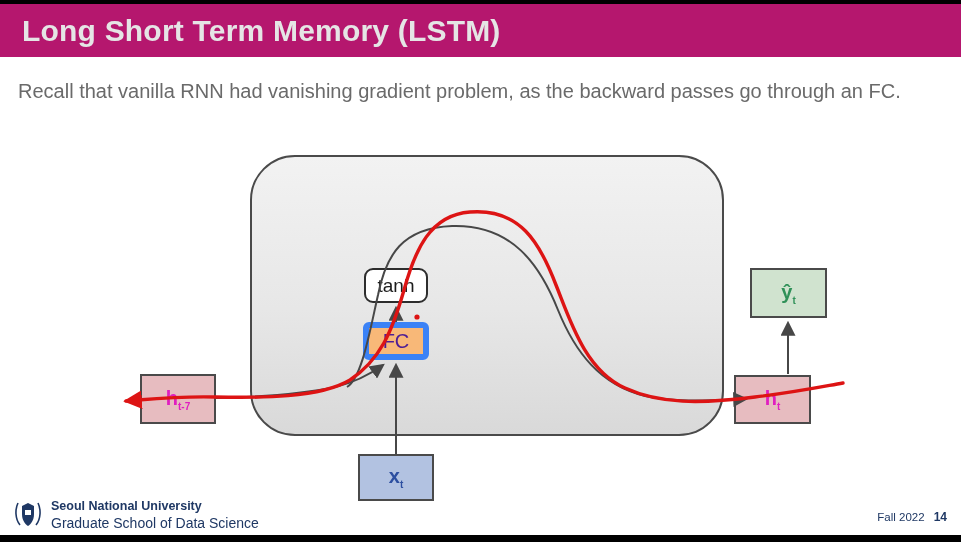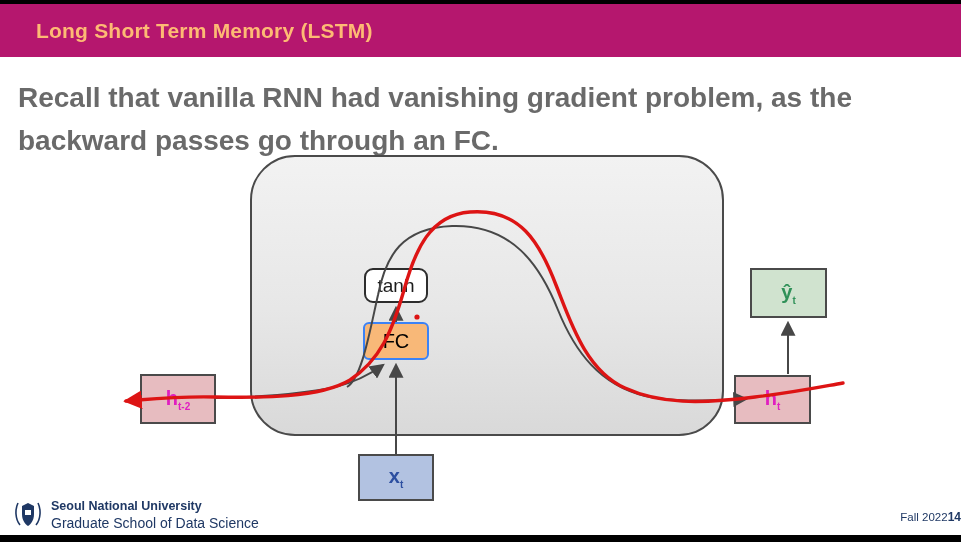--- a/index.html
+++ b/index.html
@@ -2,42 +2,42 @@
 <html><head>
 <meta charset="utf-8">
 <style>
   html,body{margin:0;padding:0;}
   body{
     width:961px;height:542px;position:relative;background:#000;overflow:hidden;
     font-family:"Liberation Sans", sans-serif;
   }
   .slide{position:absolute;left:0;top:4px;width:961px;height:531px;background:#ffffff;overflow:hidden;}
   .titlebar{position:absolute;left:0;top:0;width:961px;height:53px;background:#b5176e;display:flex;align-items:center;}
-  .titlebar .title{color:#fdba74;font-size:21px;font-weight:bold;padding-left:36px;letter-spacing:.2px;}
-  .bodytext{position:absolute;left:18px;top:72px;width:905px;font-size:28px;line-height:1.55;color:#6a6a6a;font-weight:bold;}
+  .titlebar .title{color:#e5e5e5;font-size:30px;font-weight:bold;padding-left:22px;letter-spacing:.2px;}
+  .bodytext{position:absolute;left:18px;top:72px;width:905px;font-size:20px;line-height:1.55;color:#6a6a6a;}
   .cell{
     position:absolute;left:250px;top:151px;width:470px;height:277px;border-radius:45px;
     border:2px solid #4a4a4a;
     background:linear-gradient(180deg,#f2f2f2 0%,#e7e7e7 55%,#d9d9d9 100%);
   }
   .diagram-svg{position:absolute;left:0;top:0;width:961px;height:531px;pointer-events:none;z-index:5;}
   .box{position:absolute;display:flex;align-items:center;justify-content:center;box-sizing:border-box;z-index:3;}
   .box sub{font-size:0.5em;line-height:1;transform:translateY(3px);}
   .tanh-box{left:364px;top:264px;width:64px;height:35px;background:#ffffff;border:2px solid #2d2d2d;border-radius:9px;color:#1c1c1c;font-size:19px;}
-  .fc-box{left:363px;top:318px;width:66px;height:38px;background:#f8b878;border:2px solid #3b82f6;border-radius:6px;color:#000000;font-size:20px;}
+  .fc-box{left:363px;top:318px;width:66px;height:38px;background:#f8b878;border:6px solid #3b82f6;border-radius:6px;color:#4c1d95;font-size:20px;}
   .hprev-box{left:140px;top:370px;width:76px;height:50px;background:#e7bcc0;border:2px solid #4a4a4a;color:#e01fc0;font-weight:bold;font-size:20px;}
   .ht-box{left:734px;top:371px;width:77px;height:49px;background:#e7bcc0;border:2px solid #4a4a4a;color:#e01fc0;font-weight:bold;font-size:20px;}
   .xt-box{left:358px;top:450px;width:76px;height:47px;background:#b2c2e1;border:2px solid #4a4a4a;color:#2d4fa0;font-weight:bold;font-size:20px;}
   .yhat-box{left:750px;top:264px;width:77px;height:50px;background:#d0e3cf;border:2px solid #4a4a4a;color:#2f9158;font-weight:bold;font-size:20px;}
   .footer{position:absolute;left:0;bottom:0;width:961px;height:36px;display:flex;}
   .footer .logo{margin-left:12px;width:32px;height:32px;flex:0 0 auto;}
   .footer .unitext{margin-left:7px;color:#1f3864;line-height:1.25;}
   .footer .uni{font-size:12.5px;font-weight:bold;}
   .footer .school{font-size:14px;}
-  .footer .right{margin-left:auto;color:#1f3864;font-size:11.5px;display:flex;align-items:center;}
+  .footer .right{margin-left:auto;margin-right:14px;color:#1f3864;font-size:11.5px;display:flex;align-items:center;gap:9px;}
   .footer .page{font-weight:bold;font-size:12px;}
 </style>
 </head>
 <body>
 
 <div class="slide">
 
   <div class="titlebar">
     <div class="title">Long Short Term Memory (LSTM)</div>
   </div>
@@ -46,21 +46,21 @@
 
   <div class="cell"></div>
 
   <div class="box tanh-box">
     <span>tanh</span>
   </div>
   <div class="box fc-box">
     <span>FC</span>
   </div>
   <div class="box hprev-box">
-    <span><span>h</span><sub>t-2</sub></span>
+    <span><span>h</span><sub>t-7</sub></span>
   </div>
   <div class="box ht-box">
     <span><span>h</span><sub>t</sub></span>
   </div>
   <div class="box yhat-box">
     <span><span>ŷ</span><sub>t</sub></span>
   </div>
   <div class="box xt-box">
     <span><span>x</span><sub>t</sub></span>
   </div>

